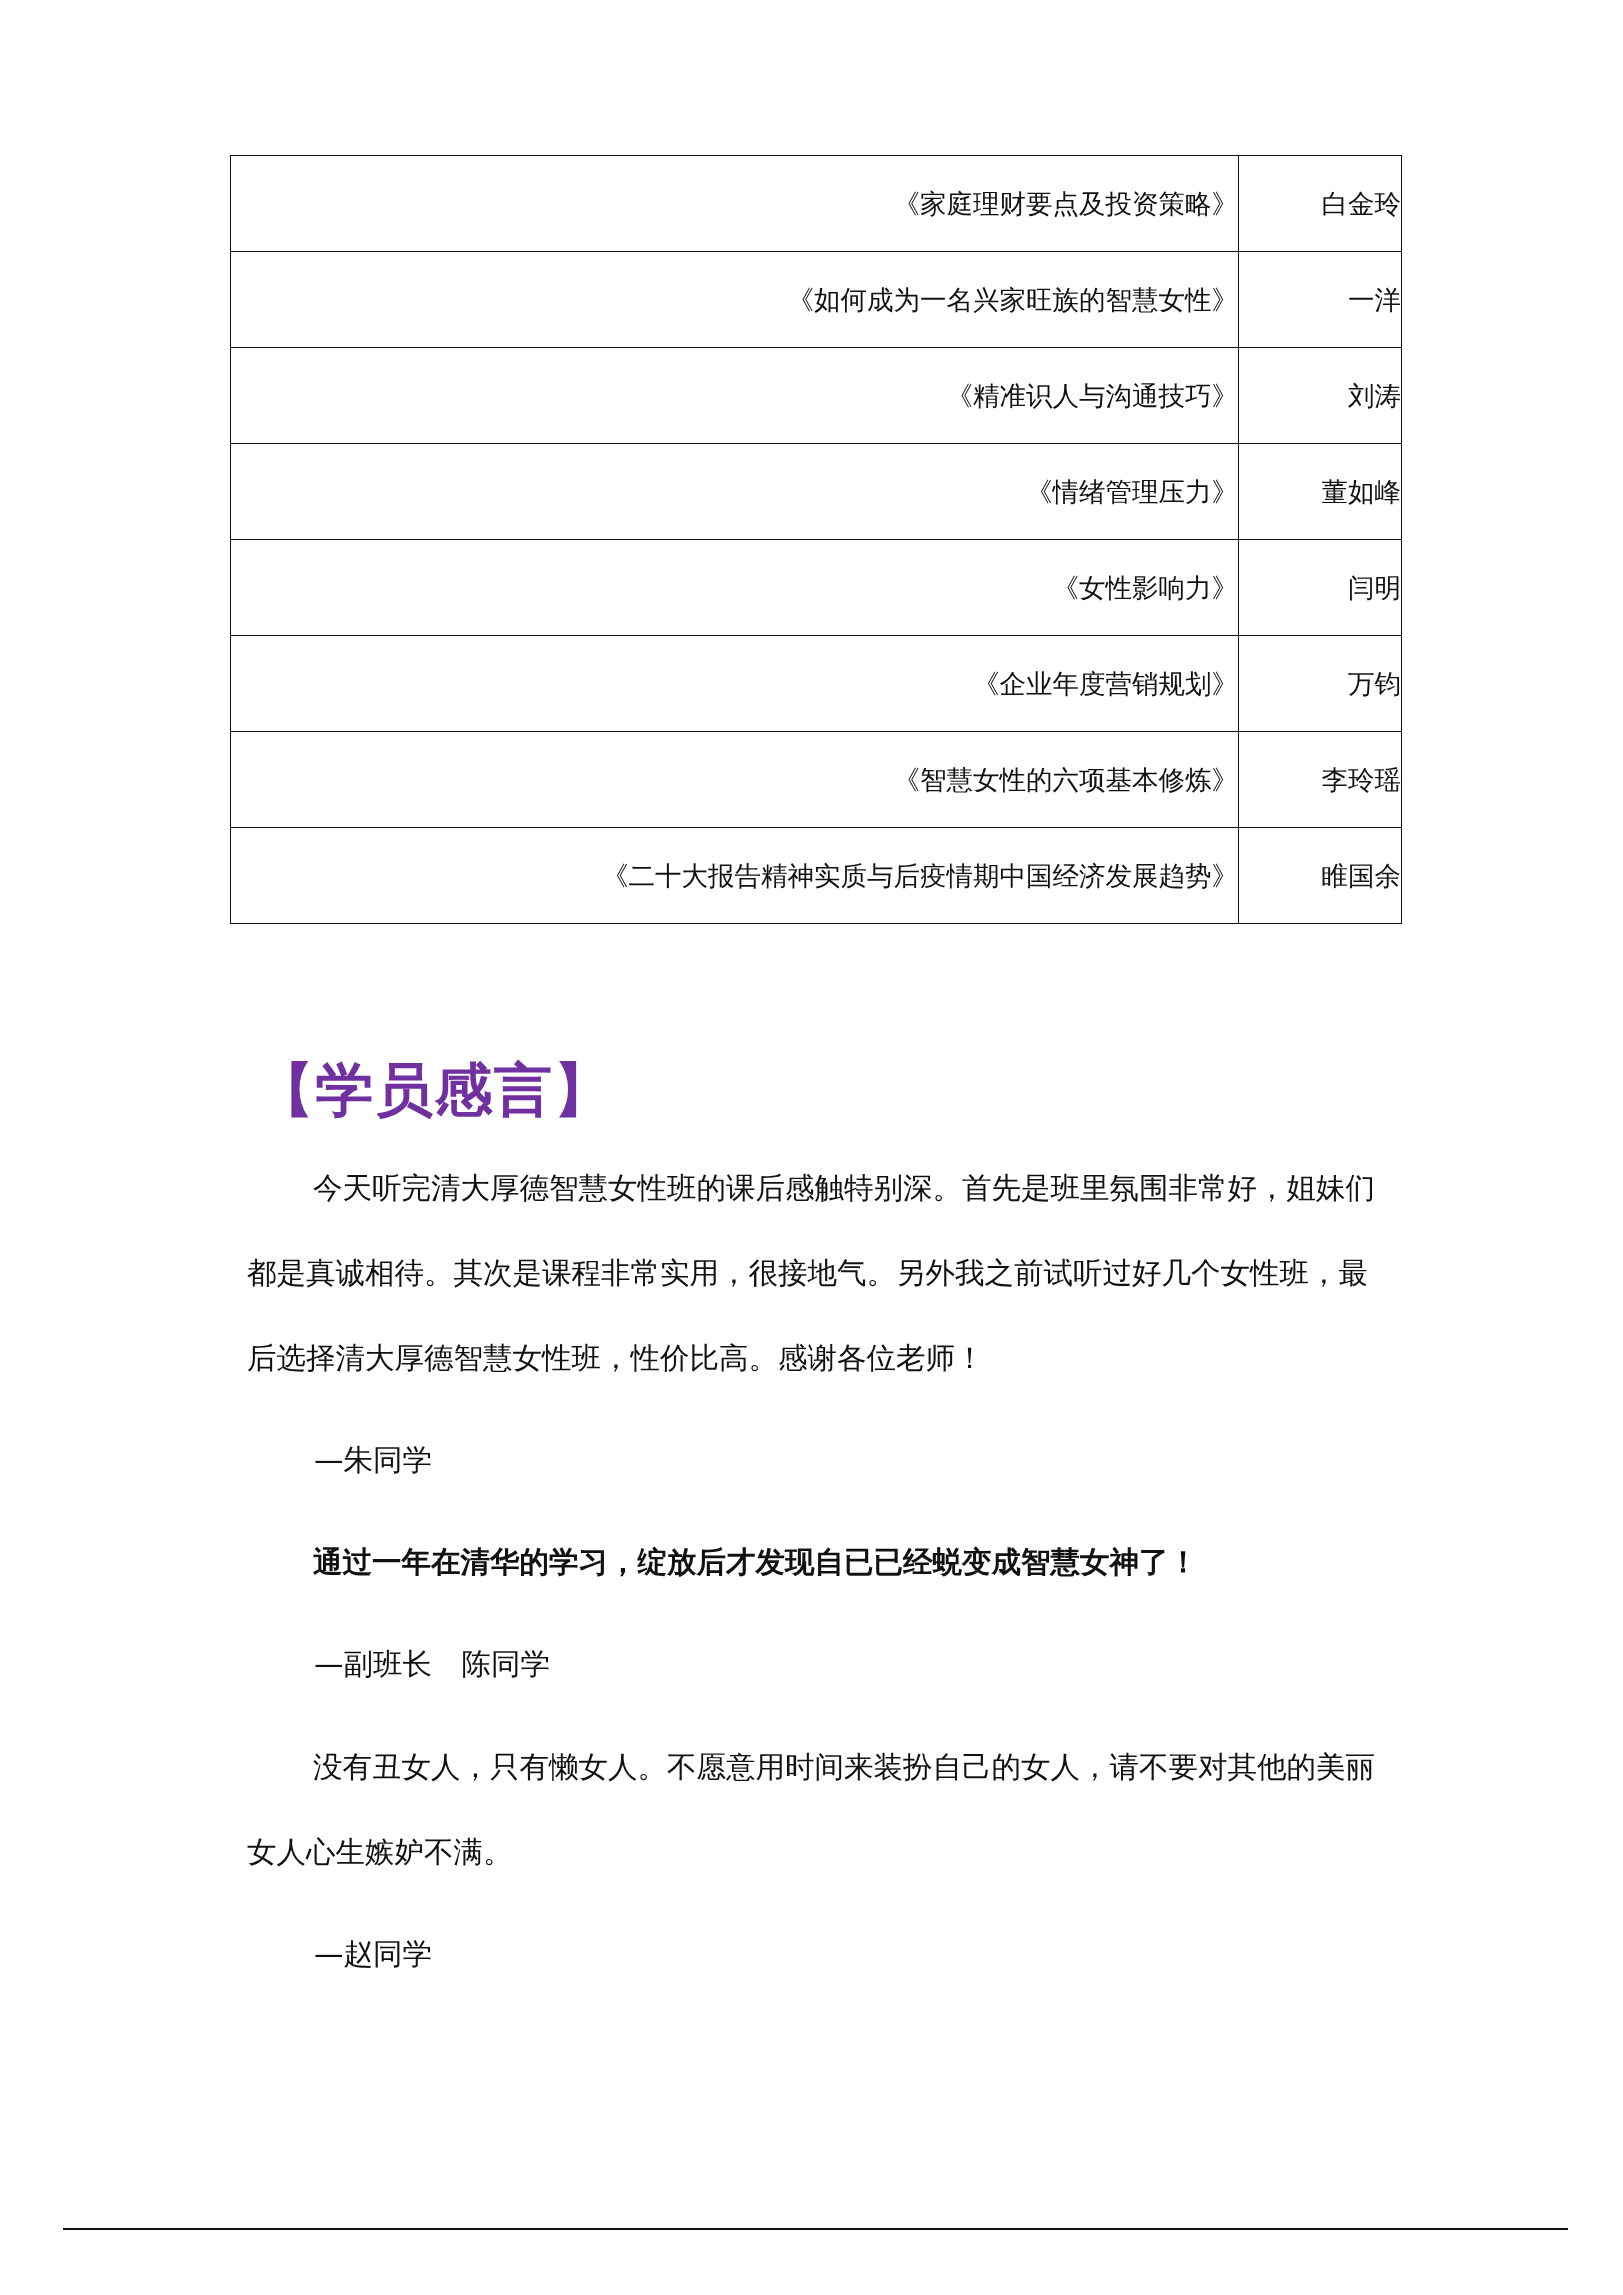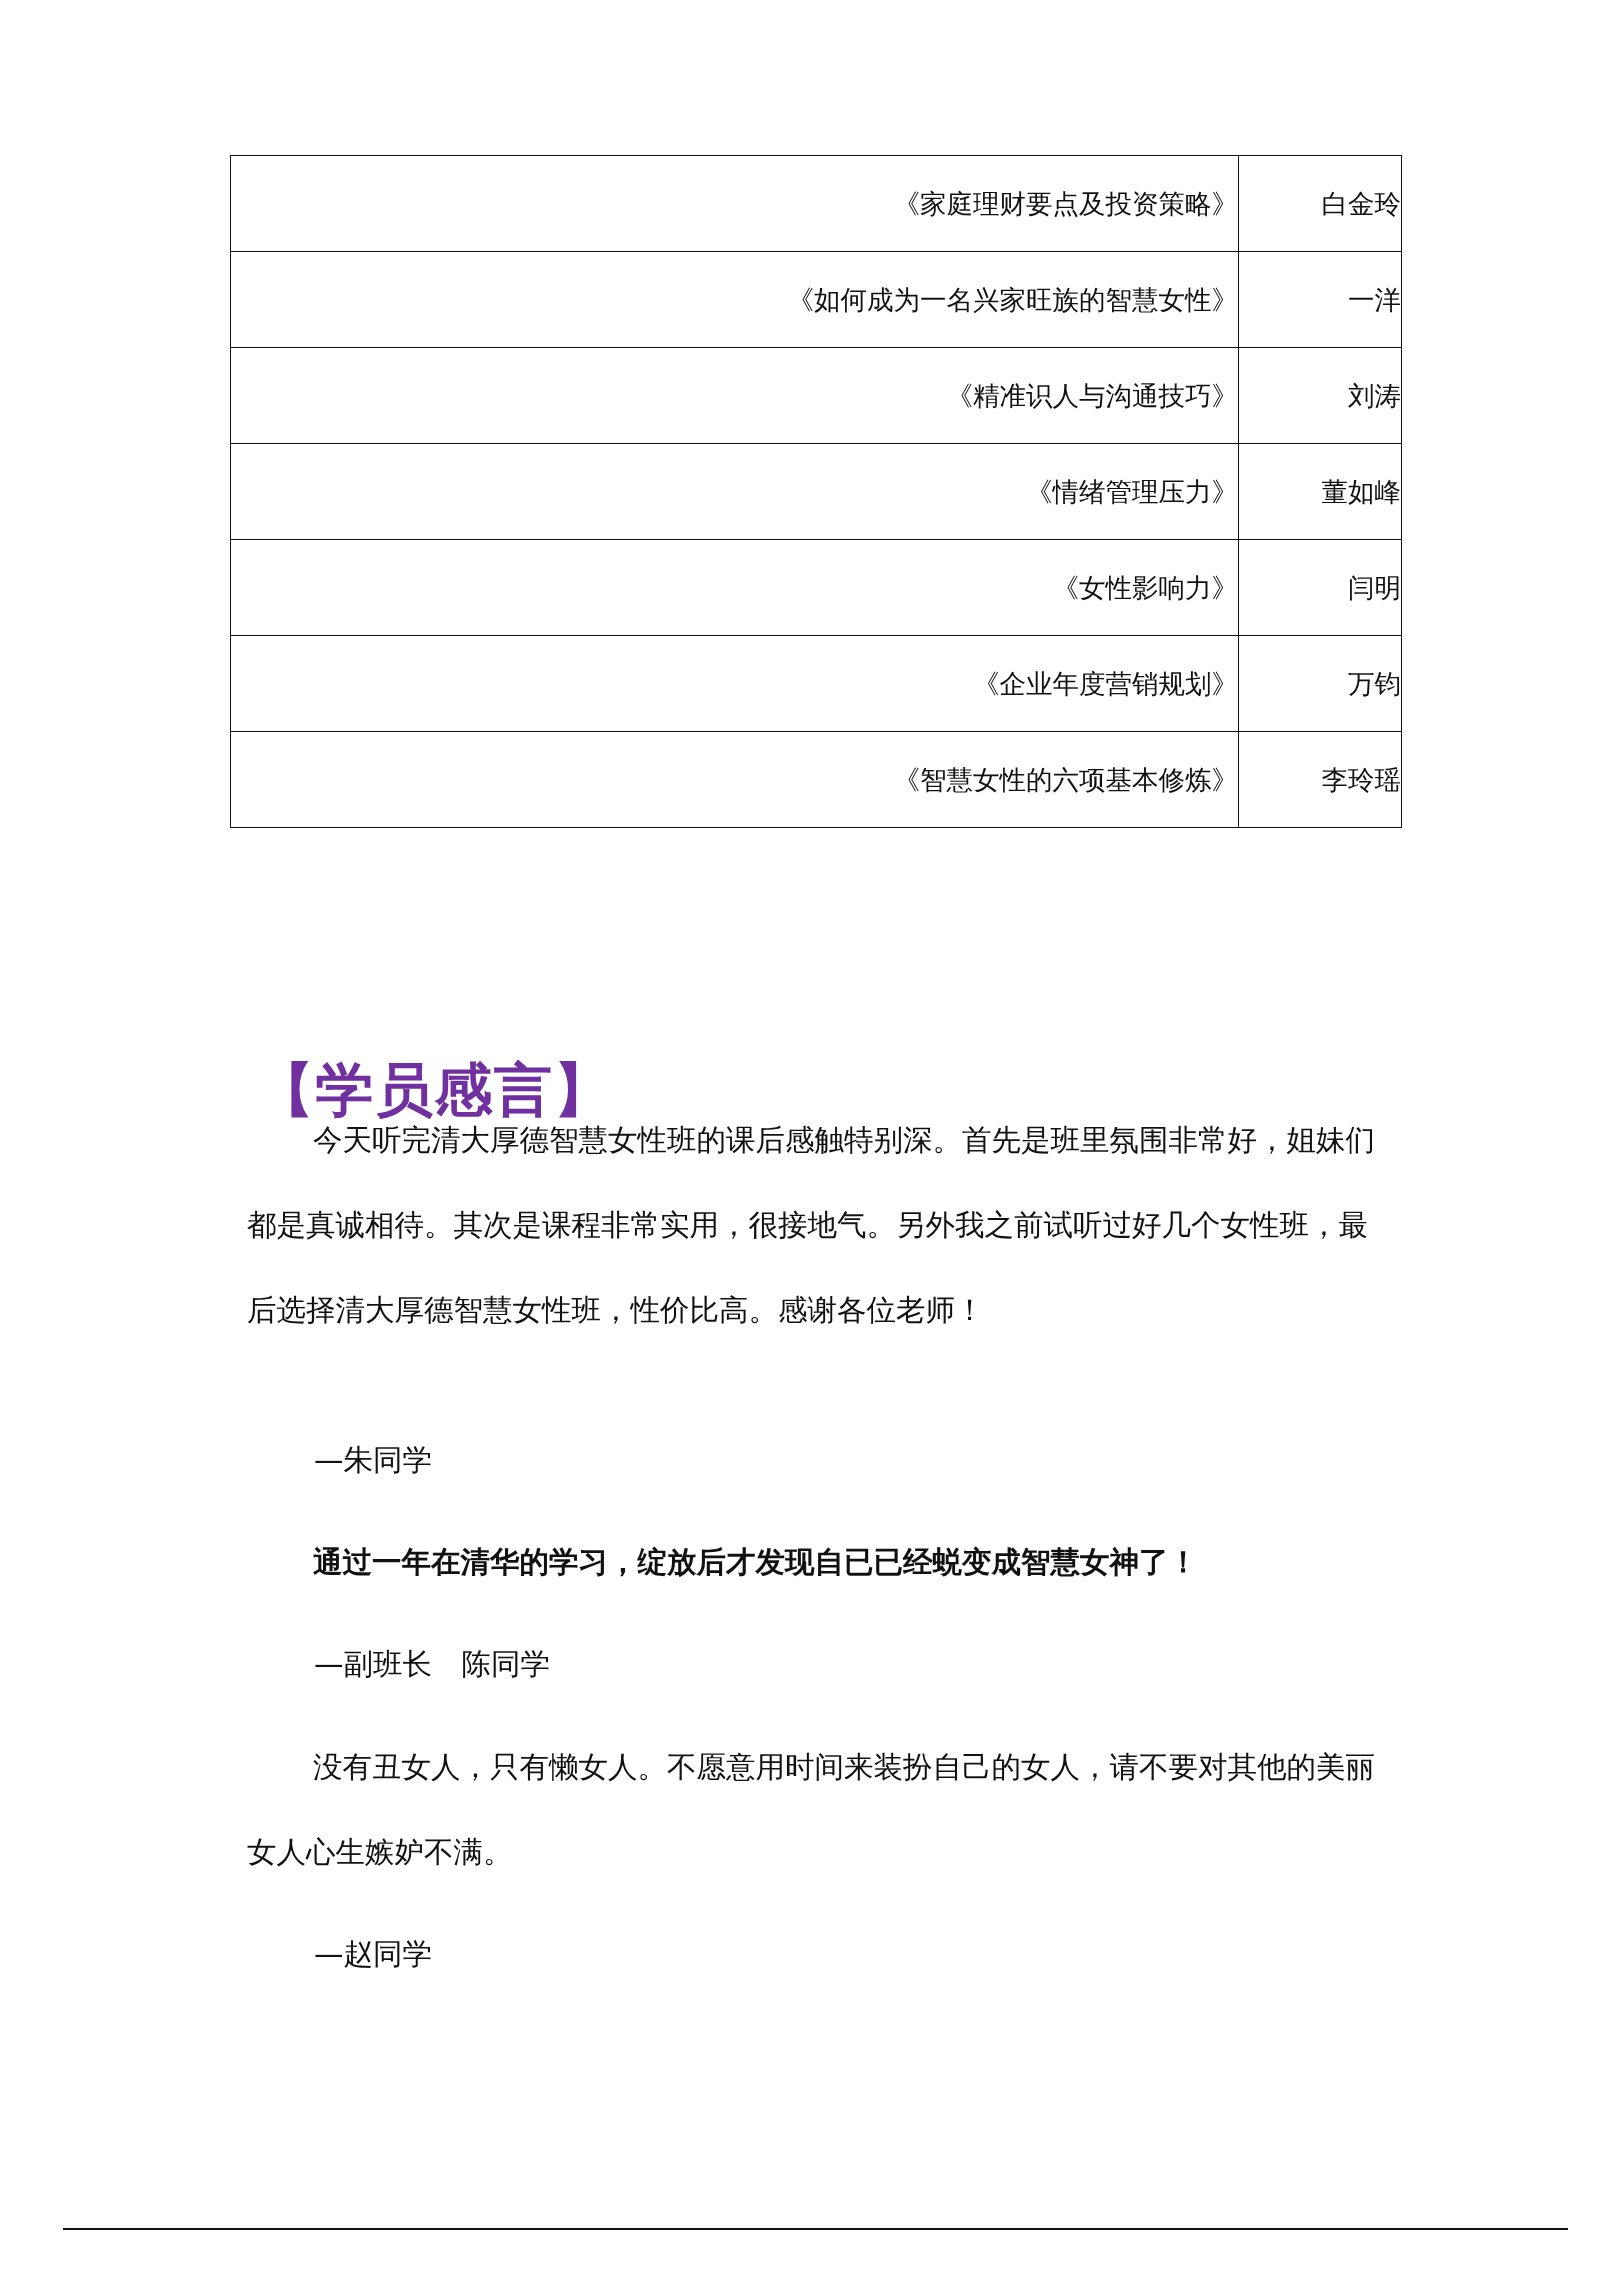--- a/index.html
+++ b/index.html
@@ -45,26 +45,30 @@
       <td class="col-teacher">闫明</td>
     </tr>
     <tr>
       <td class="col-title">《企业年度营销规划》</td>
       <td class="col-teacher">万钧</td>
     </tr>
     <tr>
       <td class="col-title">《智慧女性的六项基本修炼》</td>
       <td class="col-teacher">李玲瑶</td>
     </tr>
+    <tr>
+      <td class="col-title">《二十大报告精神实质与后疫情期中国经济发展趋势》</td>
+      <td class="col-teacher">睢国余</td>
+    </tr>
   </tbody>
 </table>
 
 <h2 class="section-heading">【学员感言】</h2>
 
-<p class="para indent" style="top:1098px;">今天听完清大厚德智慧女性班的课后感触特别深。首先是班里氛围非常好，姐妹们都是真诚相待。其次是课程非常实用，很接地气。另外我之前试听过好几个女性班，最后选择清大厚德智慧女性班，性价比高。感谢各位老师！</p>
+<p class="para indent" style="top:1146px;">今天听完清大厚德智慧女性班的课后感触特别深。首先是班里氛围非常好，姐妹们都是真诚相待。其次是课程非常实用，很接地气。另外我之前试听过好几个女性班，最后选择清大厚德智慧女性班，性价比高。感谢各位老师！</p>
 <p class="sig" style="top:1438px;">—朱同学</p>
 
 <p class="para indent" style="top:1520px;font-weight:bold;">通过一年在清华的学习，绽放后才发现自已已经蜕变成智慧女神了！</p>
 <p class="sig" style="top:1642px;">—副班长　陈同学</p>
 
 <p class="para indent" style="top:1725px;">没有丑女人，只有懒女人。不愿意用时间来装扮自己的女人，请不要对其他的美丽女人心生嫉妒不满。</p>
 <p class="sig" style="top:1932px;">—赵同学</p>
 
 <div class="footer-rule"></div>
 

